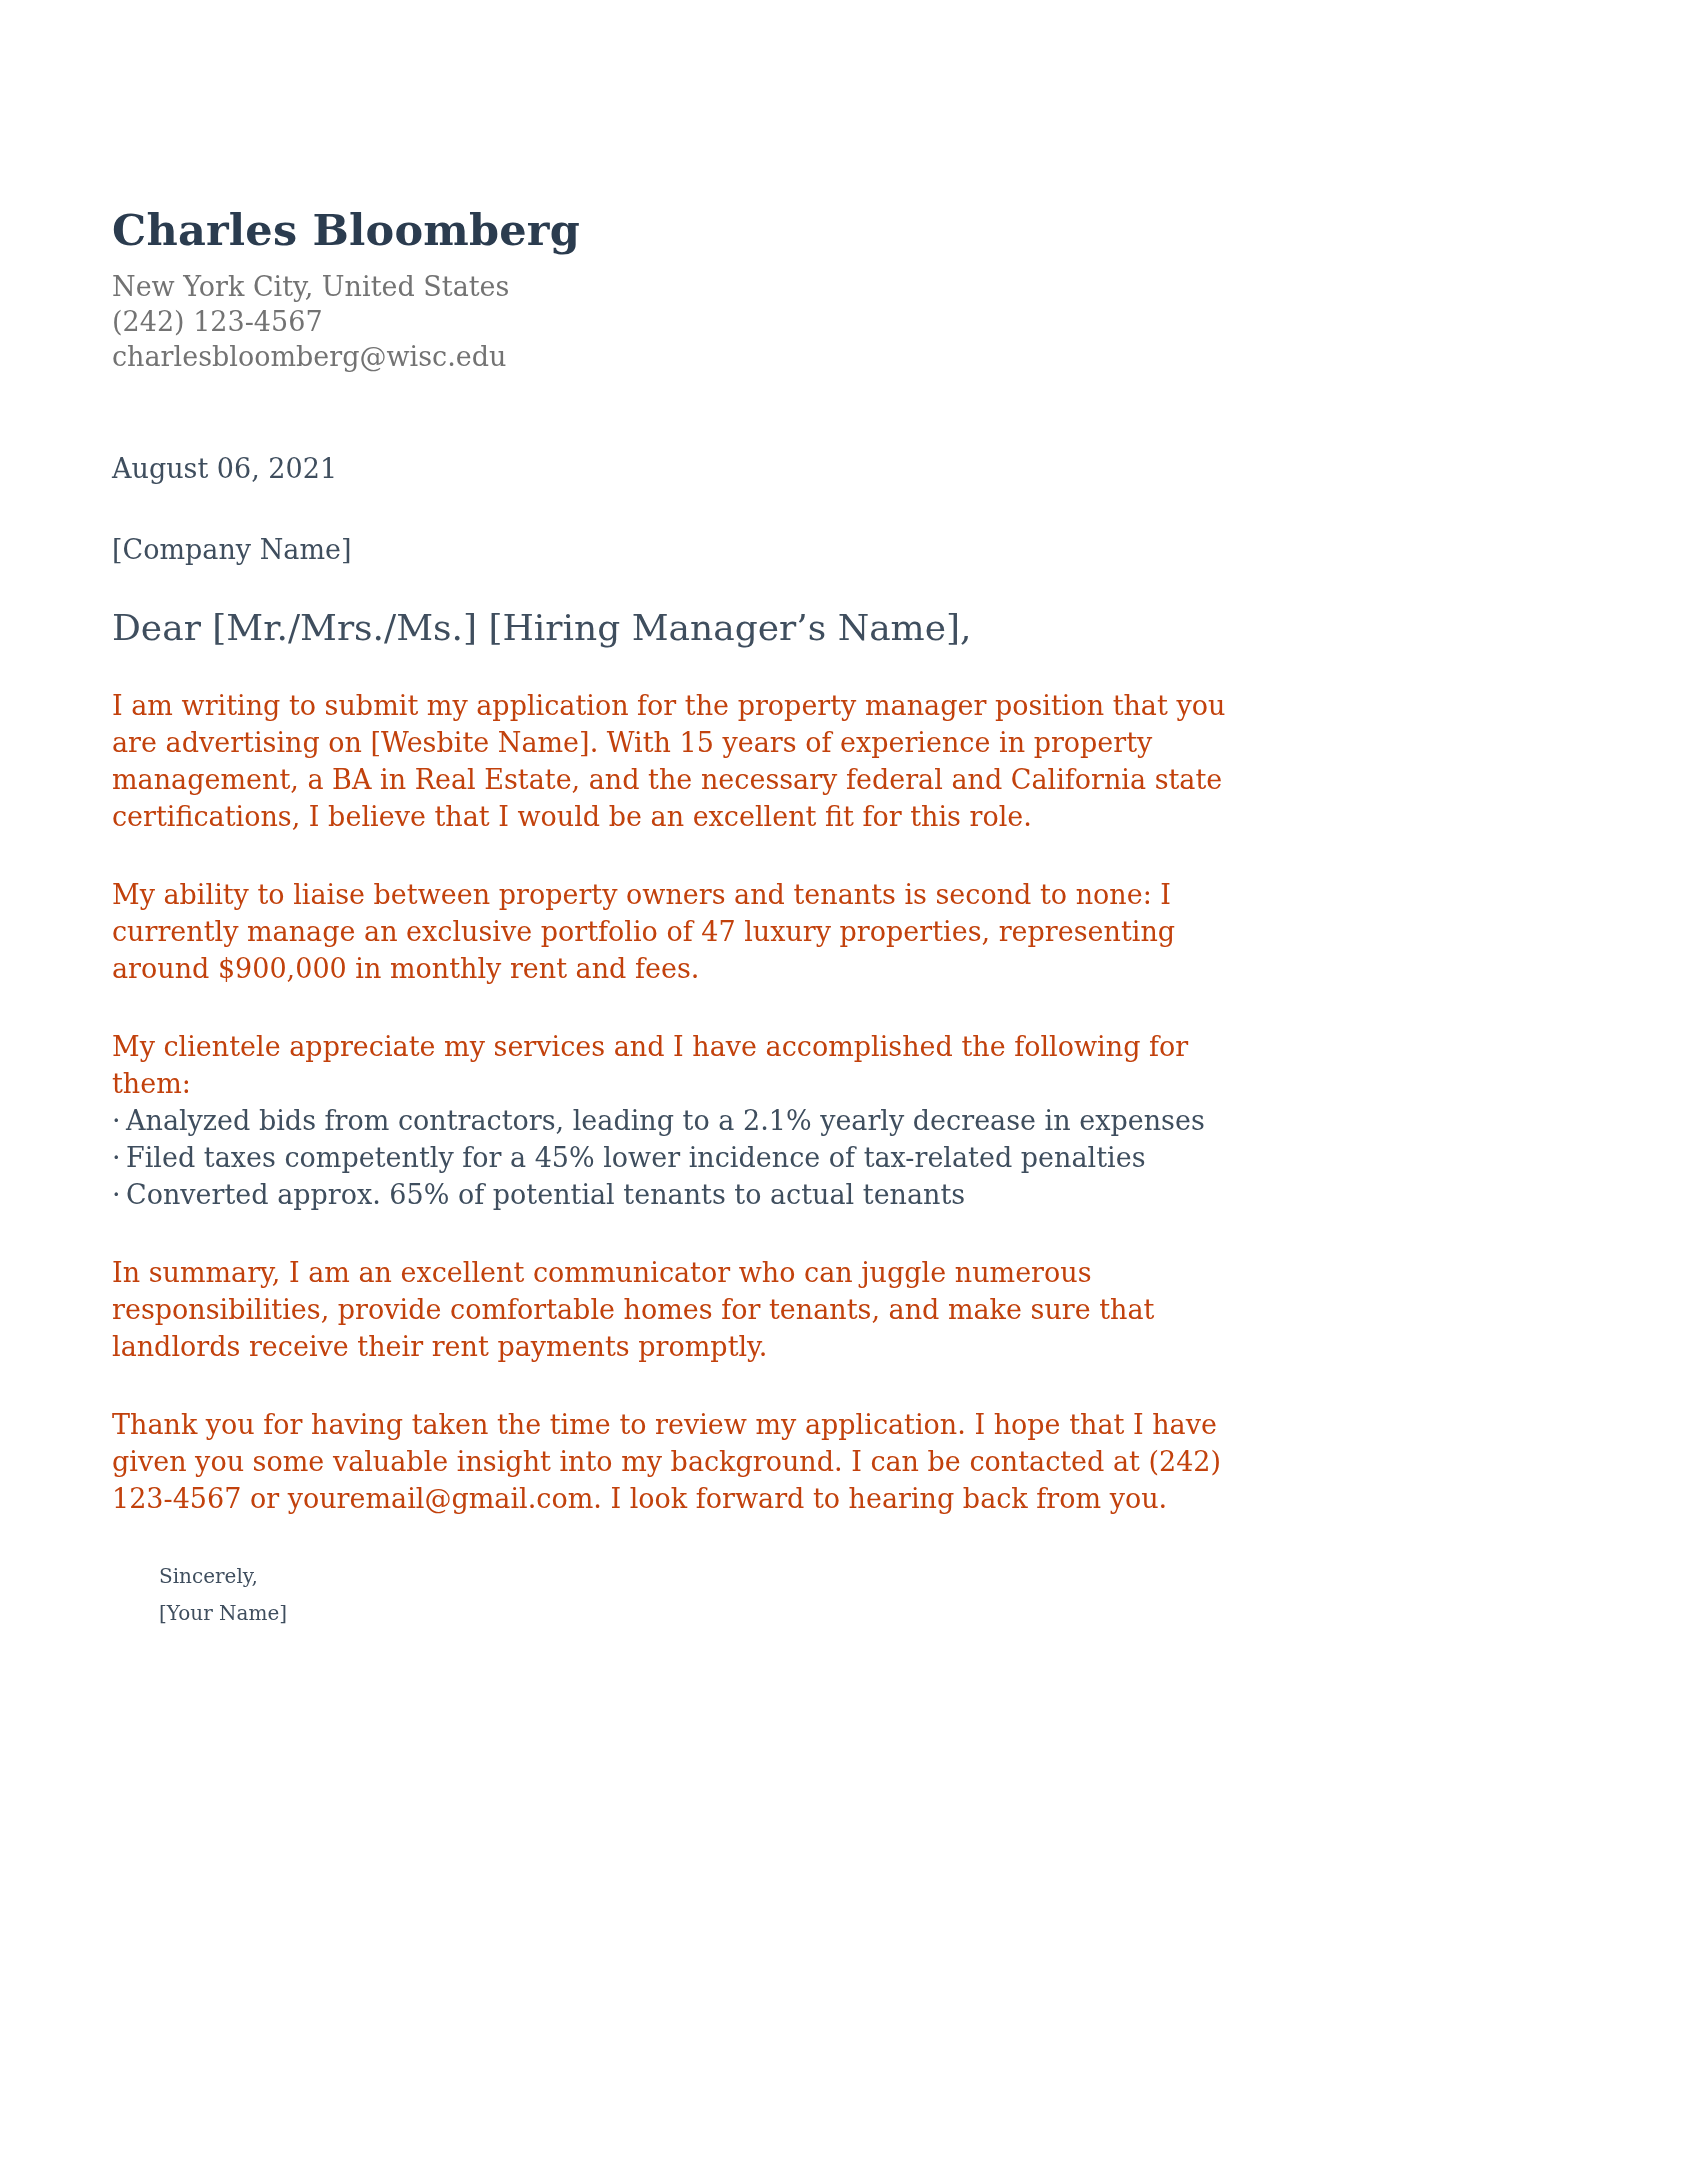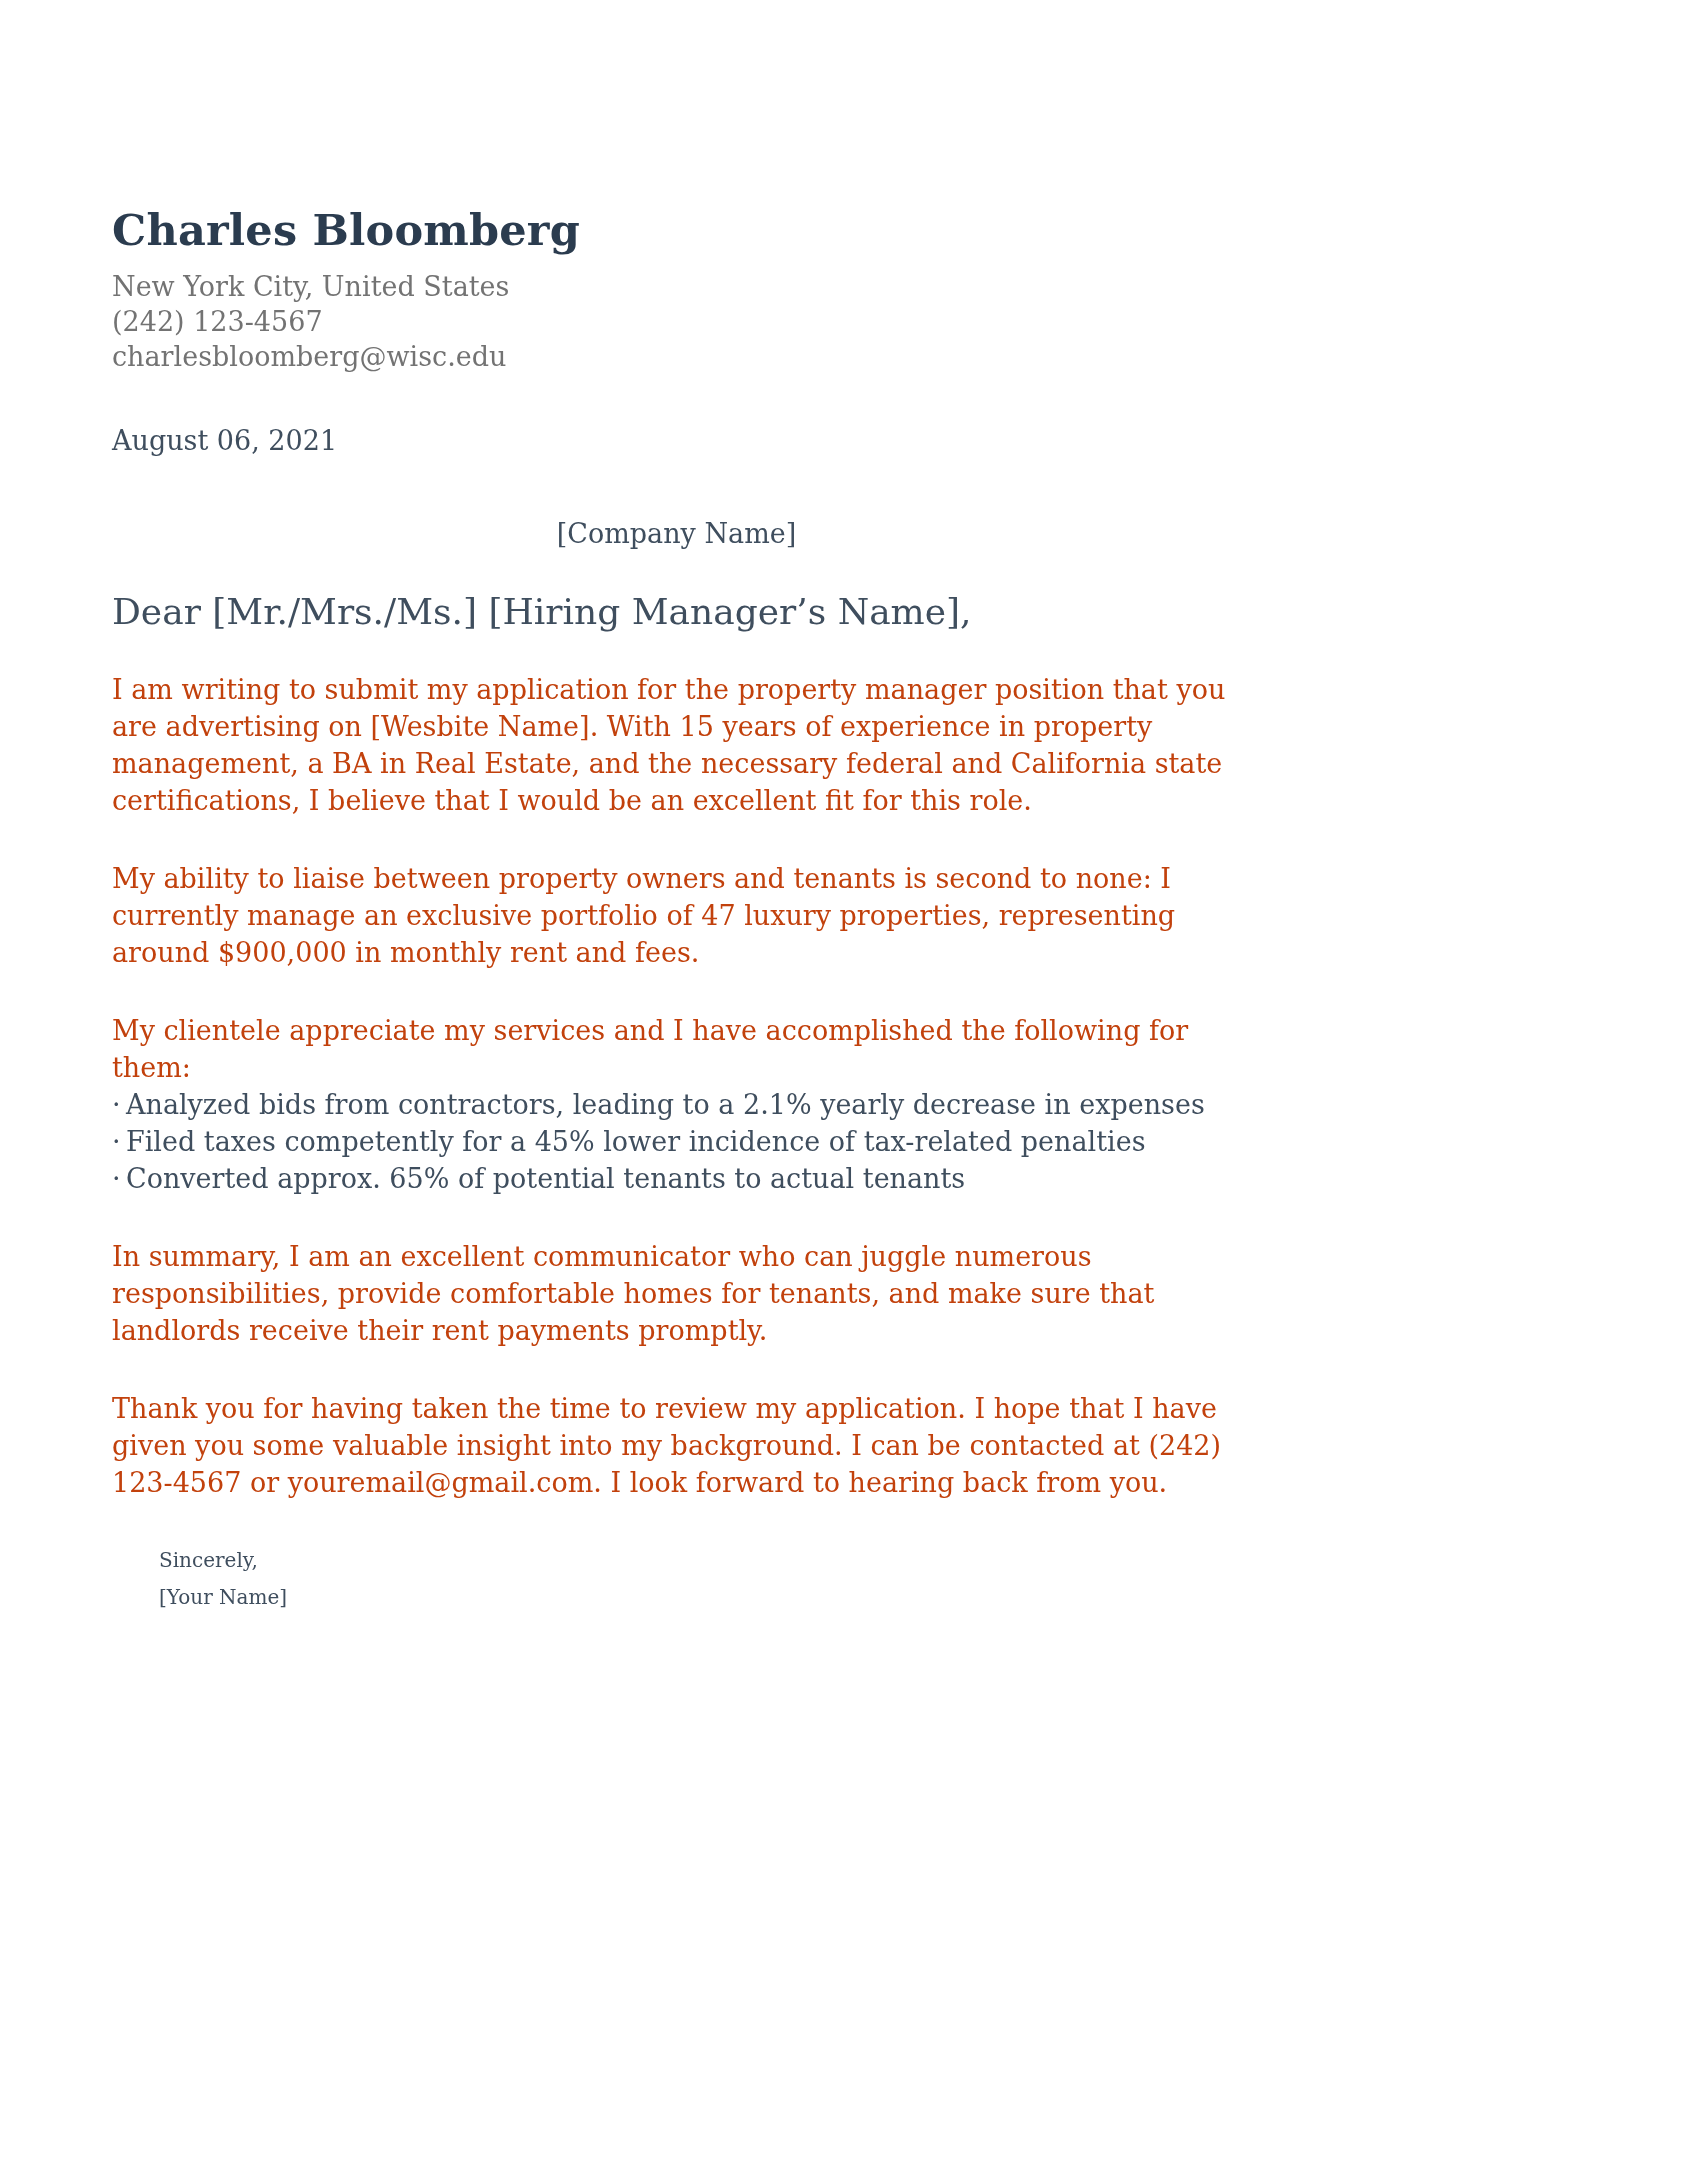--- a/index.html
+++ b/index.html
@@ -25,29 +25,28 @@
     font-weight: 700;
     color: #2b3c4f;
     letter-spacing: 0.2px;
   }
   .contact-line {
     font-size: 27px;
     line-height: 35px;
     color: #737373;
   }
   .date-line {
-    margin-top: 48px;
+    margin-top: 76px;
     font-size: 27px;
     line-height: 37px;
   }
   .company-line {
-    margin-top: 56px;
+    margin-top: 44px;
     font-size: 27px;
     line-height: 37px;
-    text-align: center;
   }
   .salutation-line {
     margin-top: 41px;
     font-size: 36px;
     line-height: 37px;
   }
   .para {
     margin: 41px 0 0 0;
     font-size: 27px;
     line-height: 37px;

